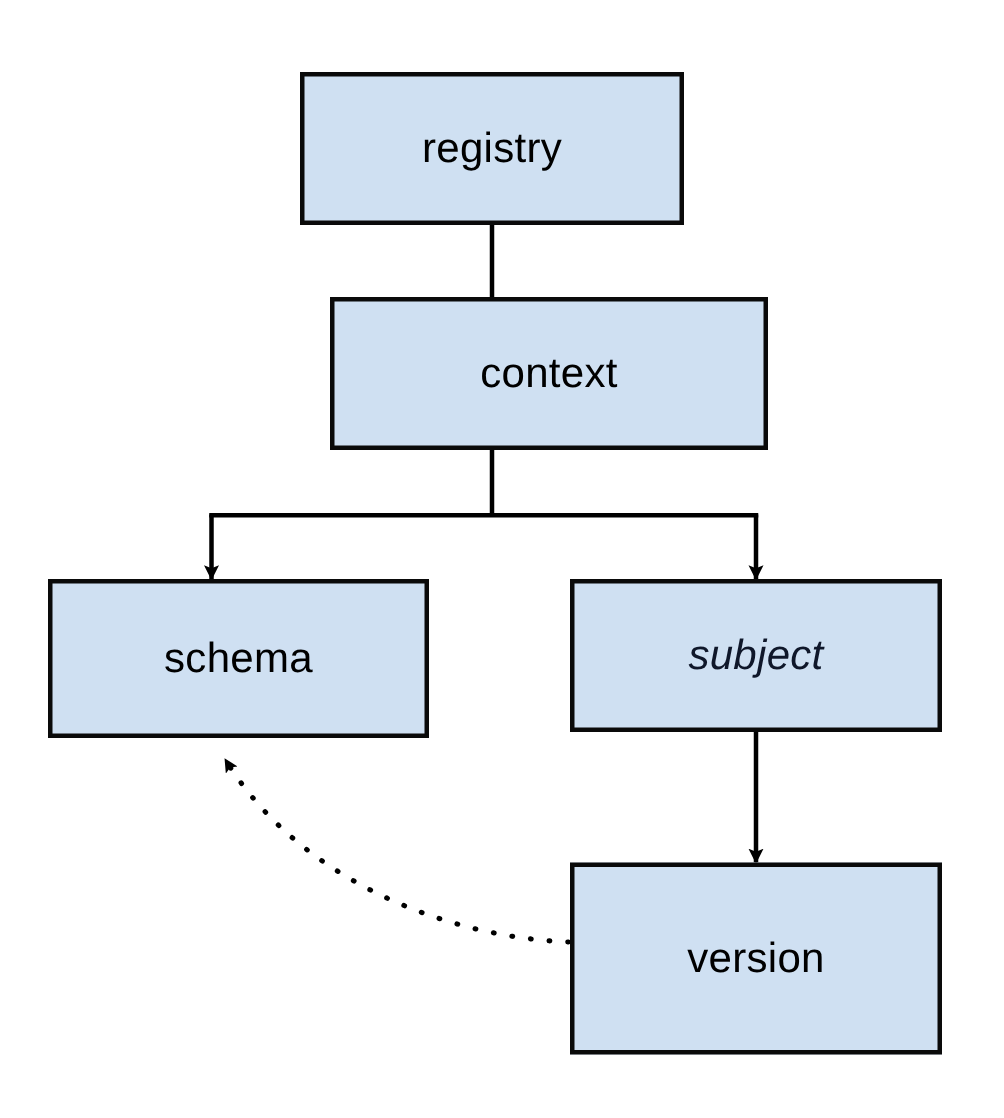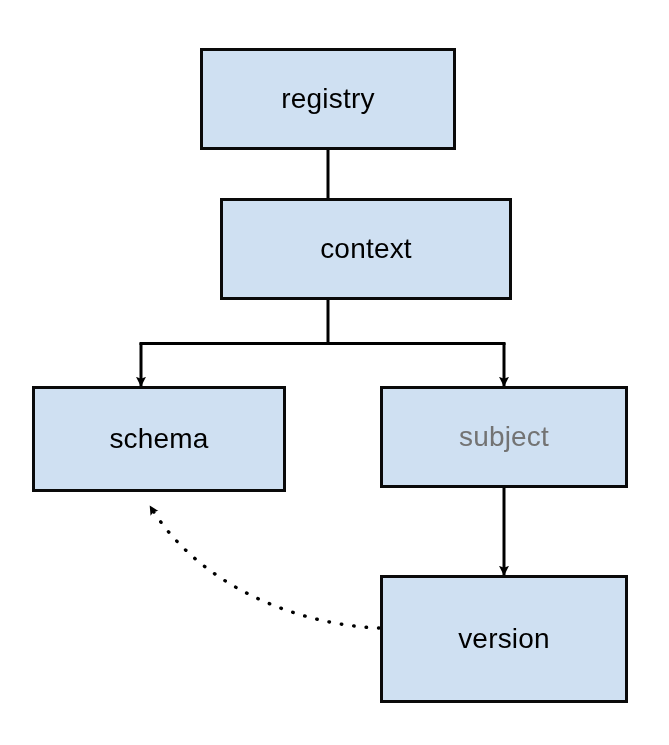--- a/index.html
+++ b/index.html
@@ -97,21 +97,21 @@
 
     <div class="node n-context" style="left: 200px; top: 198px; width: 292px; height: 102px; background: rgb(207, 224, 242); border-color: rgb(10, 10, 10); margin-left: 20px;">
       <span class="node-label" style="color: rgb(0, 0, 0);">context</span>
     </div>
 
     <div class="node n-schema" style="left: 32px; top: 386px; width: 254px; height: 106px; background: rgb(207, 224, 242); border-color: rgb(10, 10, 10);">
       <span class="node-label" style="color: rgb(0, 0, 0);">schema</span>
     </div>
 
     <div class="node n-subject" style="left: 380px; top: 386px; width: 248px; height: 102px; background: rgb(207, 224, 242); border-color: rgb(10, 10, 10);">
-      <span class="node-label" style="color: #737373;">subject</span>
+      <span class="node-label" style="color: #0f172a; font-style: italic;">subject</span>
     </div>
 
     <div class="node n-version" style="left: 380px; top: 575px; width: 248px; height: 128px; background: rgb(207, 224, 242); border-color: rgb(10, 10, 10);">
       <span class="node-label" style="color: rgb(0, 0, 0);">version</span>
     </div>
 
   </div>
 </div>
 
 </body></html>

